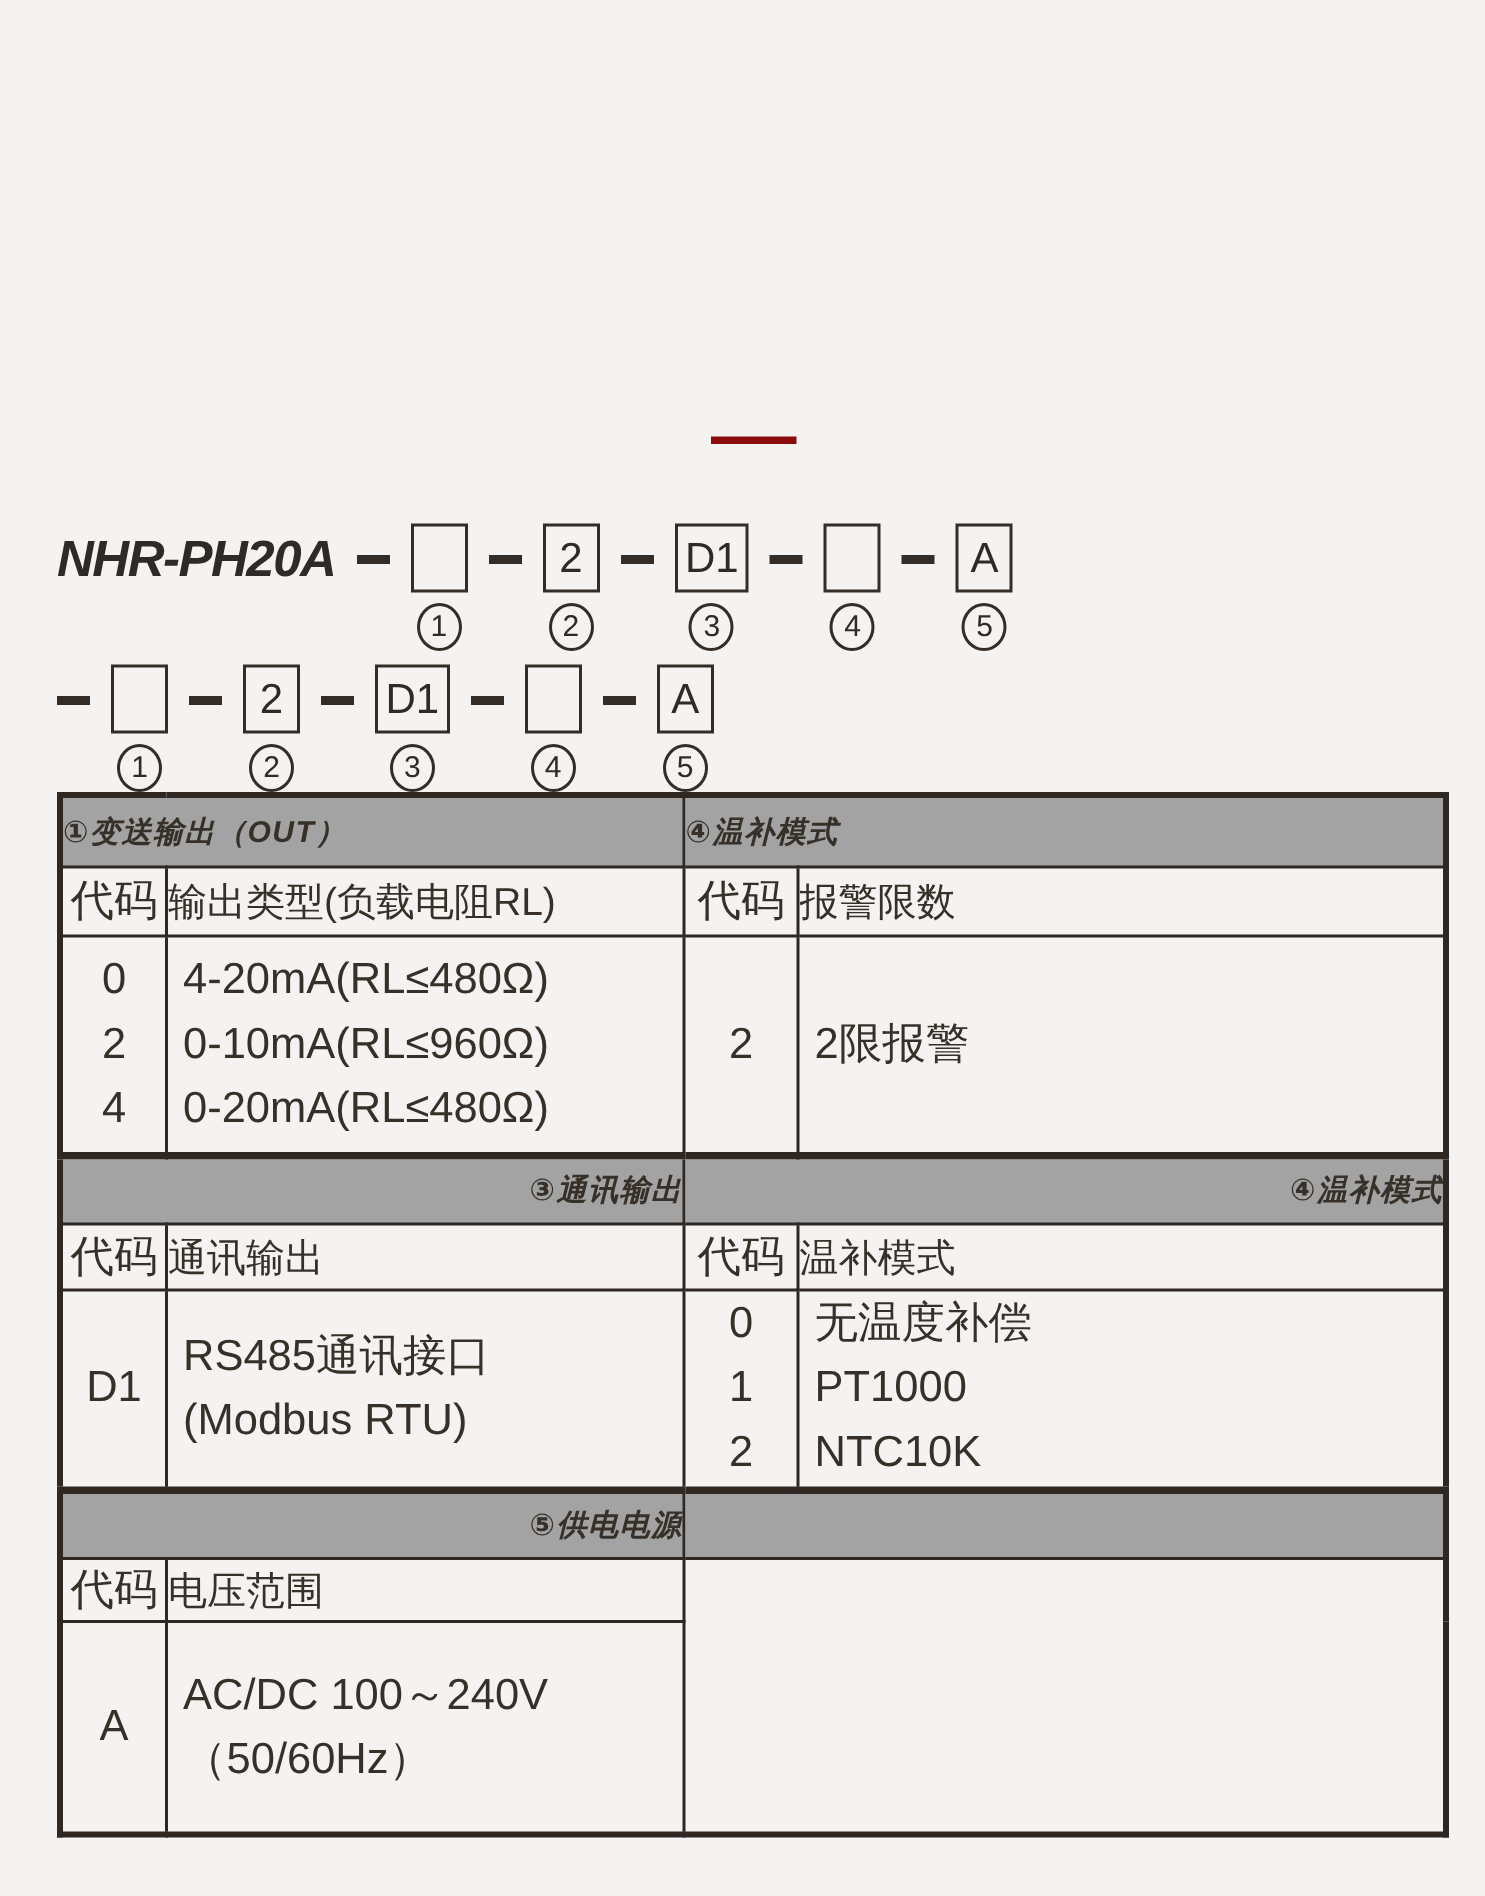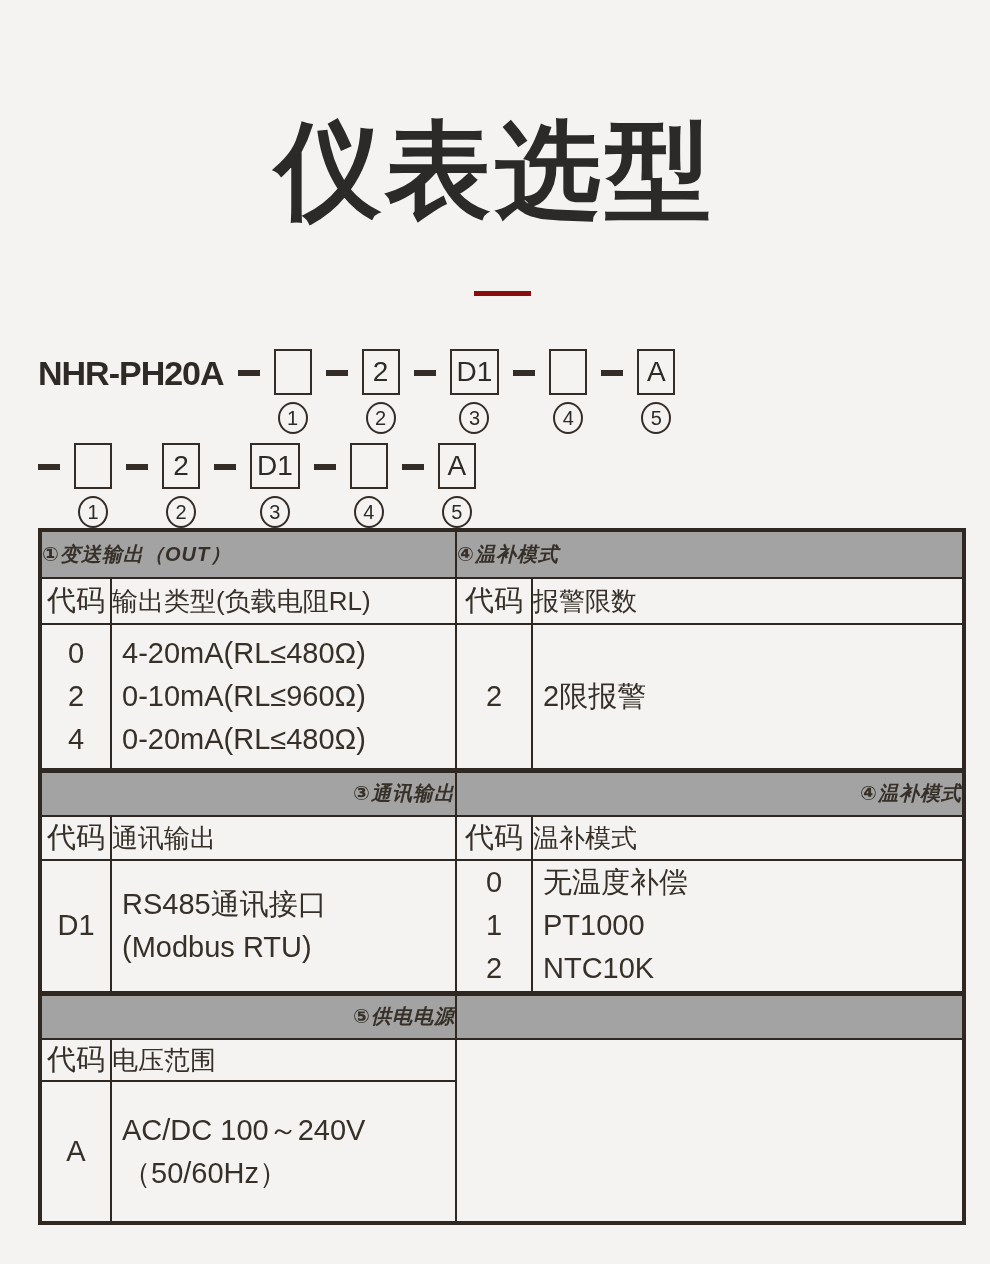--- a/index.html
+++ b/index.html
@@ -20,21 +20,21 @@
   }
   .red-rule {
     position: absolute; top: 291px; left: 474px;
     width: 57px; height: 5px; background: #8a0c0c;
   }
   
   .models { position: absolute; left: 38px; top: 349px; }
   .model-row { display: flex; align-items: flex-start; column-gap: 14px; height: 94px; }
   .model-name {
     font-size: 34px; font-weight: 700; letter-spacing: -1px;
-    line-height: 48px; color: #2e2a26; white-space: nowrap;
+    line-height: 48px; color: #2e2a26; white-space: nowrap; font-style: italic;
   }
   .dash { width: 22px; height: 6px; background: #332c27; margin-top: 21px; flex: none; }
   .seg { display: flex; flex-direction: column; align-items: center; row-gap: 7px; }
   .seg-box {
     min-width: 38px; height: 46px; border: 2px solid #332c27;
     display: flex; align-items: center; justify-content: center;
     font-size: 28px; font-weight: 500; padding: 0 5px; color: #2e2a26;
     background: transparent; white-space: nowrap;
   }
   .seg-circle {
@@ -62,21 +62,20 @@
   td.data .line { line-height: 43px; white-space: nowrap; }
   td.data.codes .line { text-align: center; }
   td.data.vals { padding-left: 10px; margin-left: 27px; }
   .latin { letter-spacing: 0; }
 </style>
 </head>
 <body>
 
 <div class="page">
 
-  <div class="title">仪表选型</div>
   <div class="red-rule"></div>
 
   <div class="models">
 
     <div class="model-row">
       <span class="model-name">NHR-PH20A</span>
       <span class="dash"></span>
       <span class="seg">
         <span class="seg-box"></span>
         <span class="seg-circle">1</span>

